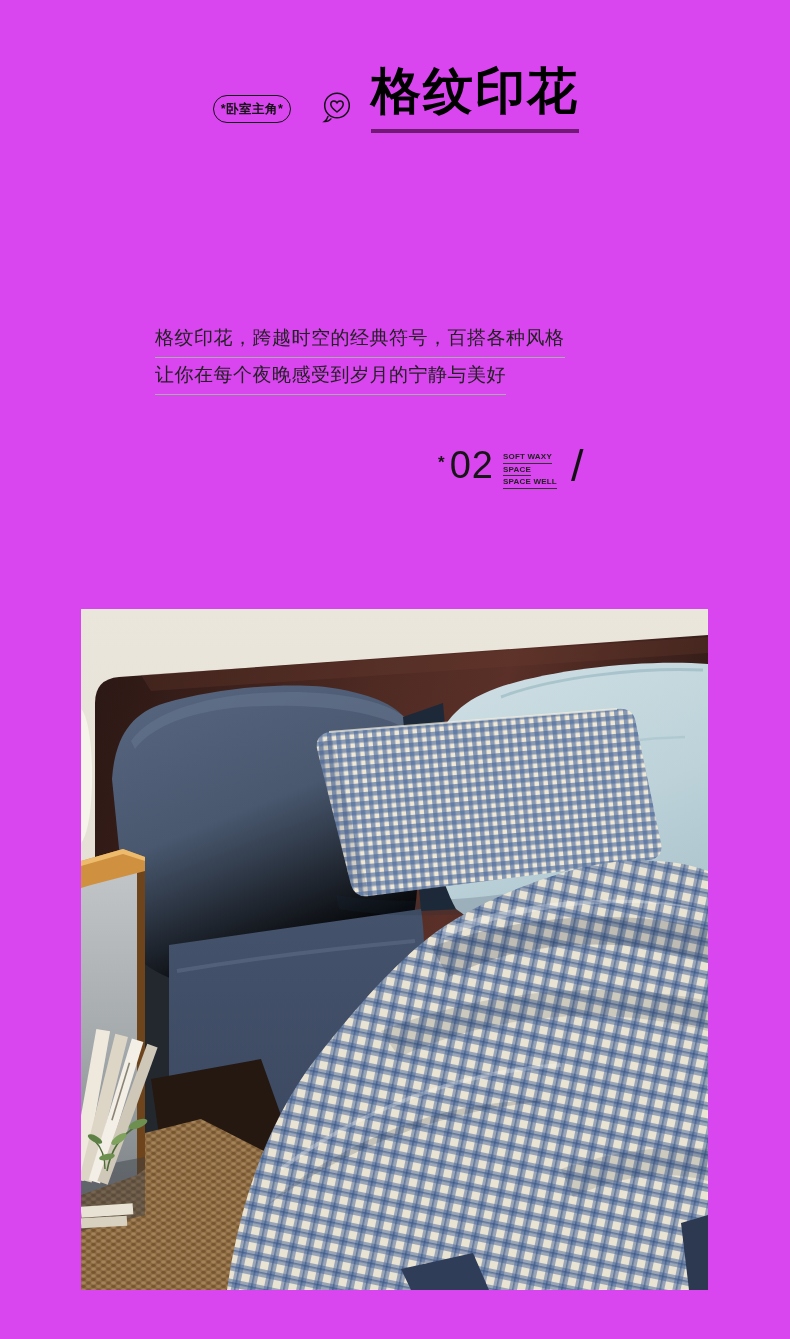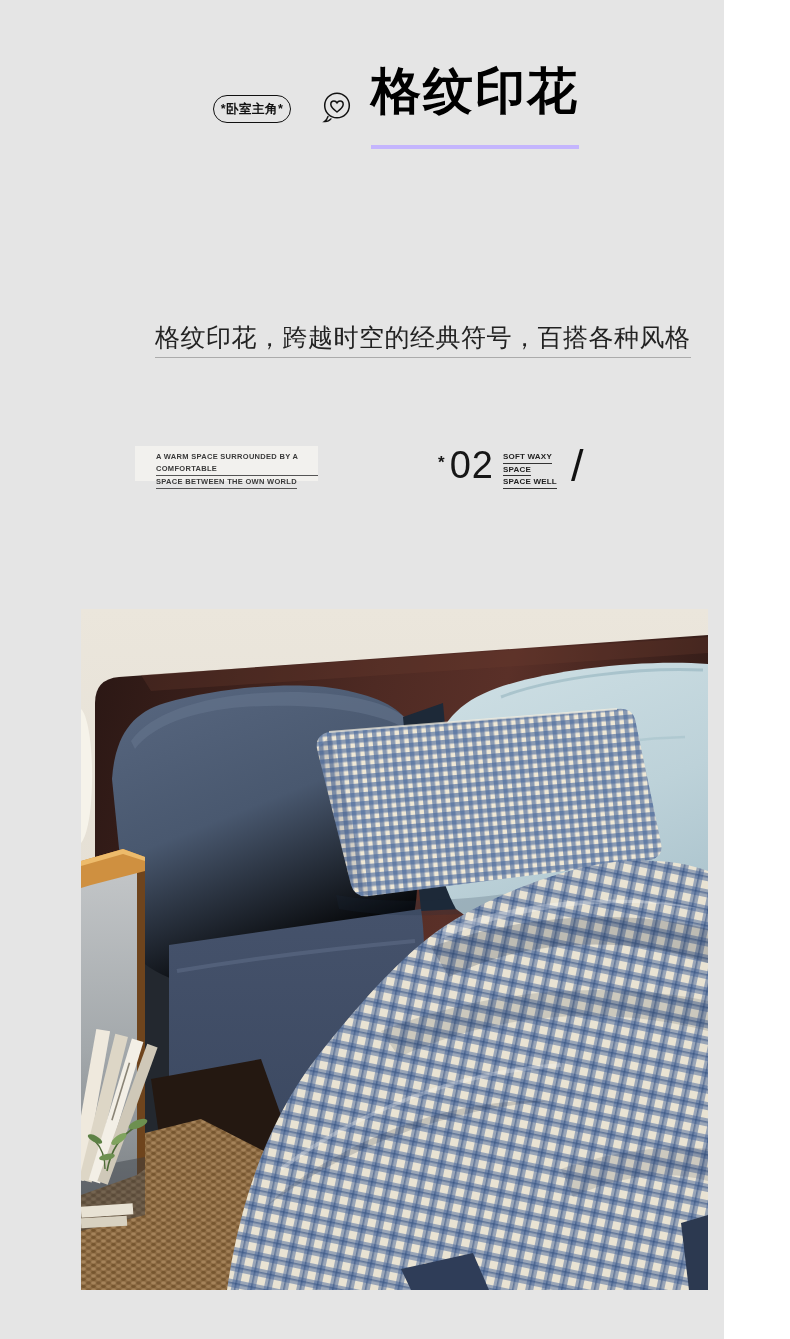--- a/index.html
+++ b/index.html
@@ -1,29 +1,29 @@
 <!DOCTYPE html>
 <html><head>
 <meta charset="utf-8">
 <style>
   html,body{margin:0;padding:0;background:#fff;}
   body{width:790px;height:1339px;position:relative;font-family:"Liberation Sans","DejaVu Sans",sans-serif;color:#111;}
-  .page{position:absolute;left:0;top:0;width:724px;height:1339px;background:#e5e5e5;overflow:hidden;}
+  .page{position:absolute;left:0;top:0;width:790px;height:1339px;background:#d946ef;overflow:hidden;}
 
   
   .badge{position:absolute;left:213px;top:95px;width:78px;height:28px;border:1.6px solid #111;
          border-radius:15px;display:flex;align-items:center;justify-content:center;
          font-size:12.5px;font-weight:700;letter-spacing:.5px;box-sizing:border-box;}
   .heart{position:absolute;left:321px;top:91px;width:32px;height:33px;}
   .title{position:absolute;left:371px;top:58px;font-size:50px;font-weight:900;line-height:67px;
          letter-spacing:2px;color:#000;}
-  .title .u{display:inline-block;border-bottom:4px solid #c4b5fd;padding-bottom:20px;}
+  .title .u{display:inline-block;border-bottom:4px solid #701a75;padding-bottom:4px;}
   .romantic{position:absolute;left:160px;top:242px;font-size:62px;font-weight:800;letter-spacing:-2px;
             color:#4f2e11;font-family:"DejaVu Sans","Liberation Sans",sans-serif;}
-  .desc{position:absolute;left:155px;top:321px;font-size:25px;line-height:33px;font-weight:500;
+  .desc{position:absolute;left:155px;top:321px;font-size:19px;line-height:33px;font-weight:500;
         color:#222;letter-spacing:.5px;}
   .desc .u{display:inline-block;border-bottom:1px solid #ababab;padding-bottom:3px;}
   .caption{position:absolute;left:135px;top:446px;width:183px;height:35px;background:#f2f1ee;
            padding:5px 0 0 21px;box-sizing:border-box;font-size:7.5px;line-height:11.5px;
            letter-spacing:.3px;font-weight:600;color:#3a3a3a;}
   .caption .u{display:inline-block;border-bottom:.8px solid #555;padding-bottom:.5px;}
   .marker{position:absolute;left:438px;top:444px;display:flex;align-items:flex-start;color:#161616;}
   .marker .ast{font-size:17px;font-weight:600;margin-top:9px;}
   .marker .num{font-size:38px;font-weight:500;letter-spacing:1px;margin-left:5px;}
   .tagline{position:absolute;left:503px;top:451px;width:62px;text-align:left;font-size:8px;
@@ -53,26 +53,23 @@
     </svg>
   </div>
 
   <div class="title">
     <div><span class="u">格纹印花</span></div>
   </div>
 
 
   <div class="desc">
     <div><span class="u">格纹印花，跨越时空的经典符号，百搭各种风格</span></div>
-  </div>
-
-  <div class="caption">
-    <div><span class="u">A WARM SPACE SURROUNDED BY A COMFORTABLE</span></div>
-    <div><span class="u">SPACE BETWEEN THE OWN WORLD</span></div>
-  </div>
+    <div><span class="u">让你在每个夜晚感受到岁月的宁静与美好</span></div>
+  </div>
+
 
   <div class="marker">
     <span class="ast">*</span>
     <span class="num">02</span>
   </div>
 
   <div class="tagline">
     <div><span class="u">SOFT WAXY</span></div>
     <div><span class="u">SPACE</span></div>
     <div><span class="u">SPACE WELL</span></div>

